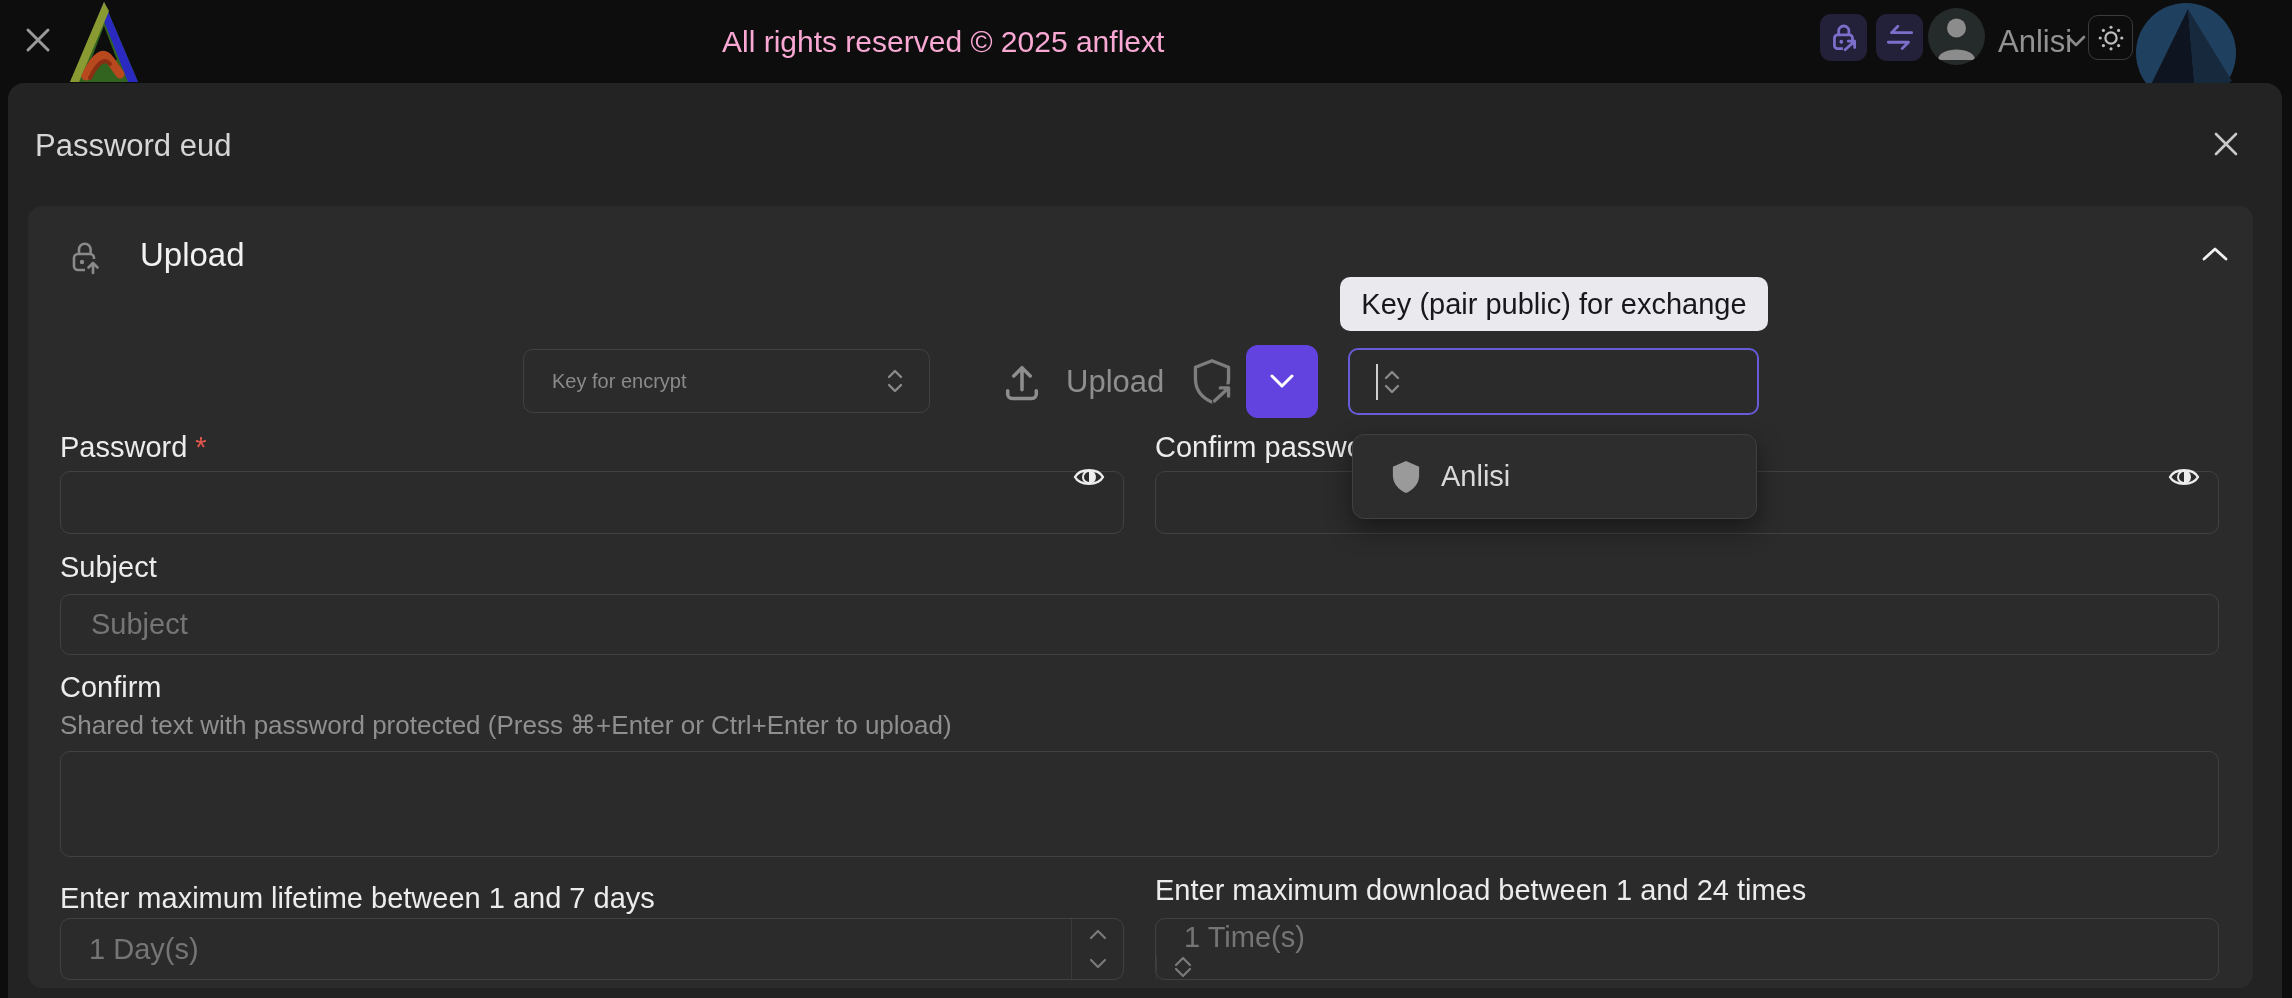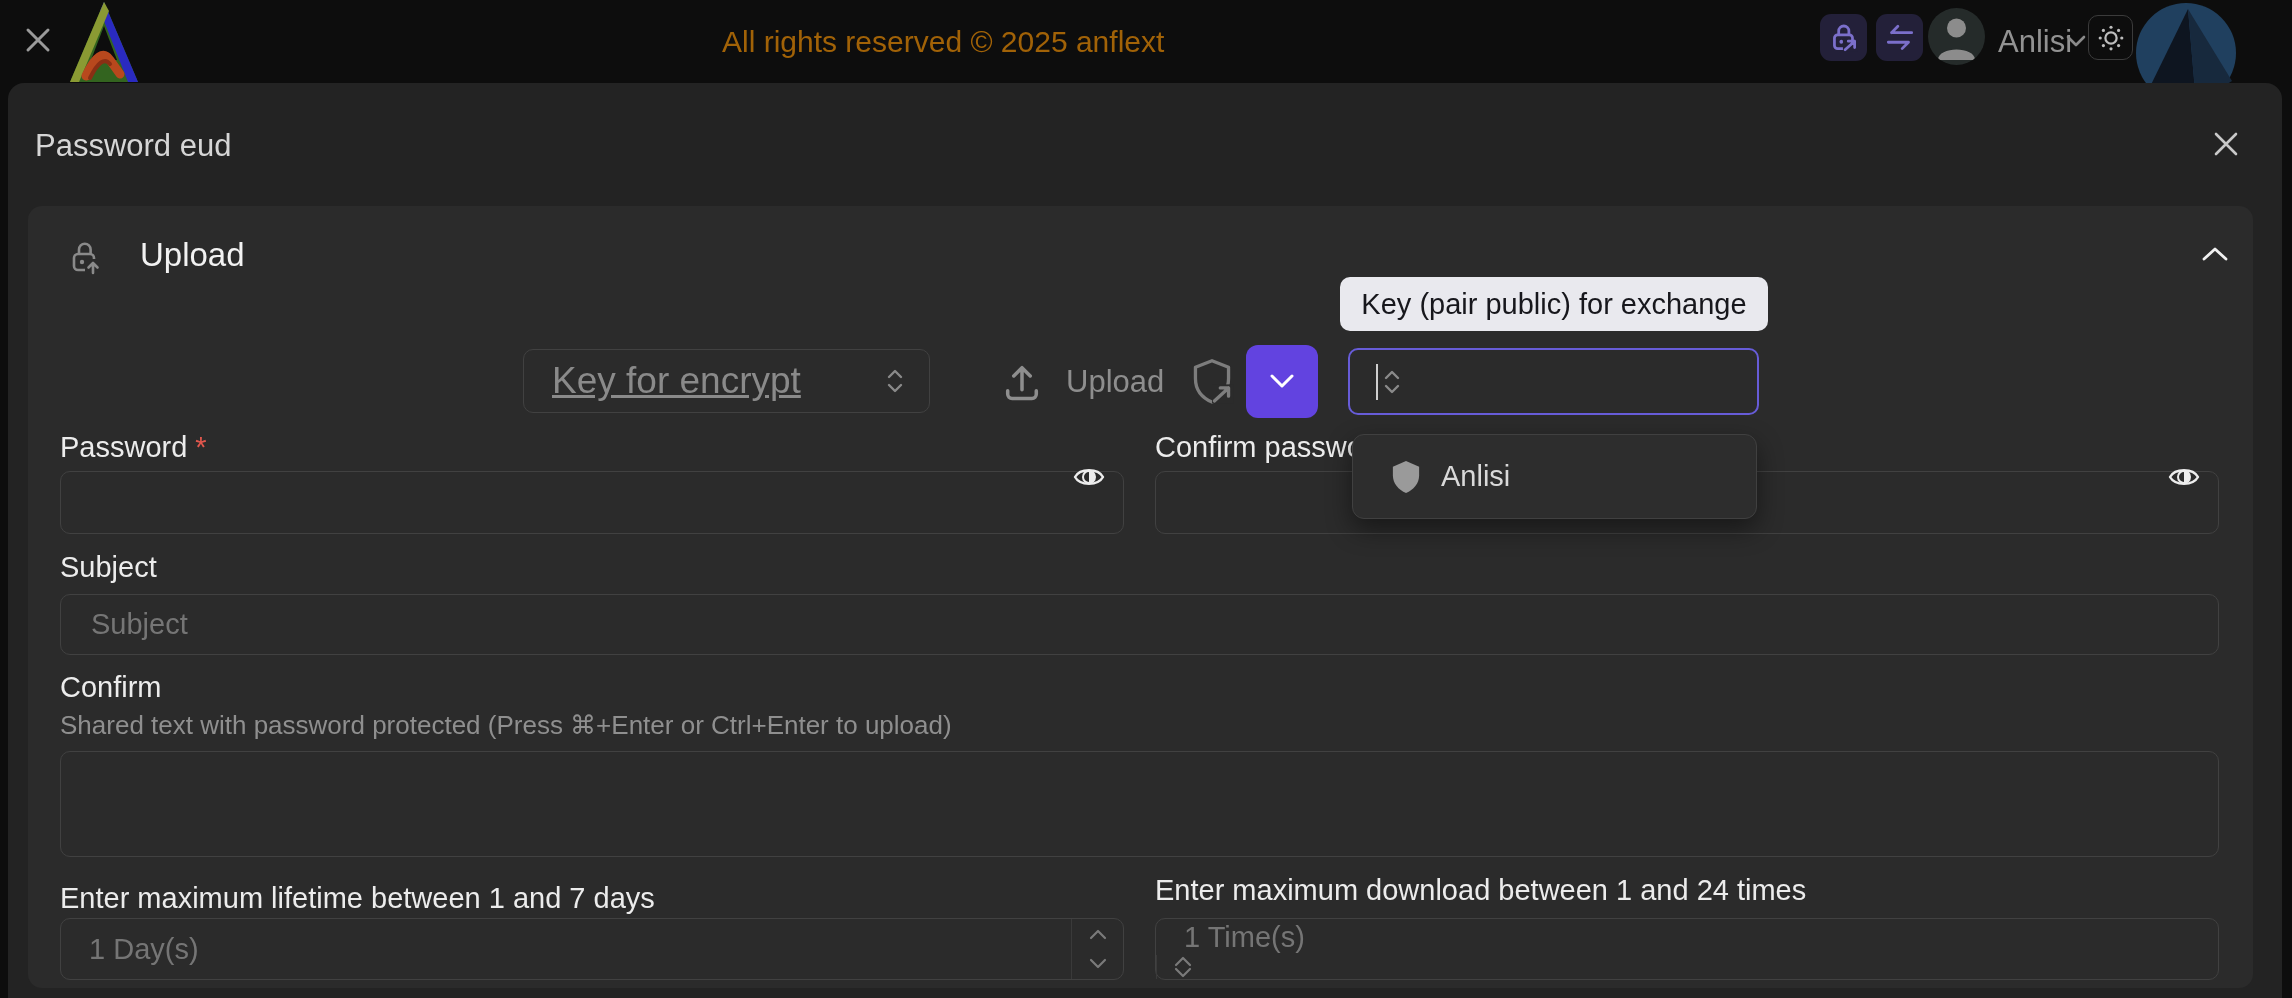--- a/index.html
+++ b/index.html
@@ -7,21 +7,21 @@
   body {
     background:#0d0d0d;
     font-family:"Liberation Sans","DejaVu Sans",sans-serif;
     color:#e8e8e8;
     position:relative;
   }
   
   .topbar { position:absolute; left:0; top:0; width:2292px; height:83px; background:#0d0d0d; z-index:1; }
   .tb-close { position:absolute; left:22px; top:24px; width:32px; height:32px; cursor:pointer; }
   .tb-logo { position:absolute; left:70px; top:2px; width:68px; height:80px; }
-  .tb-copy { position:absolute; left:722px; top:0; height:99px; line-height:83px; font-size:30px; color:#a16207; white-space:nowrap; }
+  .tb-copy { position:absolute; left:722px; top:0; height:99px; line-height:83px; font-size:30px; color:#f9a8d4; white-space:nowrap; }
   .tb-iconbtn { position:absolute; top:14px; width:47px; height:47px; border-radius:11px; background:#232039; display:flex; align-items:center; justify-content:center; cursor:pointer; }
   .tb-lock { left:1820px; }
   .tb-swap { left:1876px; }
   .tb-avatar { position:absolute; left:1928px; top:8px; width:57px; height:57px; border-radius:50%; background:#252b2a; display:flex; align-items:flex-end; justify-content:center; overflow:hidden; cursor:pointer; }
   .tb-name { position:absolute; left:1998px; top:0; height:83px; line-height:83px; font-size:31px; color:#929292; cursor:pointer; }
   .tb-caret { position:absolute; left:2064px; top:33px; }
   .tb-sun { position:absolute; left:2088px; top:15px; width:45px; height:45px; border-radius:10px; border:1.5px solid #3b3b3b; display:flex; align-items:center; justify-content:center; cursor:pointer; }
   .tb-navlogo { position:absolute; left:2136px; top:3px; width:100px; height:100px; cursor:pointer; }
 
   
@@ -30,21 +30,21 @@
   .modal-close { position:absolute; right:40px; top:45px; width:32px; height:32px; cursor:pointer; }
 
   
   .card { position:absolute; left:20px; top:123px; width:2225px; height:782px; background:#2b2b2b; border-radius:14px; }
   .card-head-icon { position:absolute; left:38px; top:32px; }
   .card-head-title { position:absolute; left:112px; top:30px; font-size:33px; color:#f2f2f2; font-weight:500; }
   .card-collapse { position:absolute; left:2170px; top:36px; width:34px; height:24px; cursor:pointer; }
 
   .sel { position:absolute; border:1.5px solid #414141; border-radius:10px; display:flex; align-items:center; cursor:pointer; background:transparent; }
   .sel-encrypt { left:495px; top:143px; width:407px; height:64px; padding:0 24px 0 28px; }
-  .sel-placeholder { font-size:37px; color:#8a8a8a; flex:1; white-space:nowrap; overflow:hidden;text-decoration:underline; }
+  .sel-placeholder { font-size:20px; color:#8a8a8a; flex:1; white-space:nowrap; overflow:hidden; }
   .sel-exchange { left:1320px; top:142px; width:411px; height:67px; border:2px solid #675cd8; padding:0 20px 0 26px; }
   .cursor-bar { width:2px; height:36px; background:#cfcfcf; margin-right:4px; flex:none; }
   .sel-exchange .sel-placeholder { color:#787878; }
 
   .upload-group { position:absolute; left:972px; top:139px; height:73px; display:flex; align-items:center; gap:22px; cursor:pointer; }
   .upload-label { font-size:31px; color:#8e8e8e; }
 
   .accent-btn { position:absolute; left:1218px; top:139px; width:72px; height:73px; border-radius:12px; background:#6243e0; border:none; display:flex; align-items:center; justify-content:center; cursor:pointer; }
 
   .tooltip { position:absolute; left:1312px; top:71px; width:428px; height:54px; background:#e9e9ee; color:#17171c; border-radius:10px; font-size:29px; line-height:54px; text-align:center; white-space:nowrap; z-index:5; }

